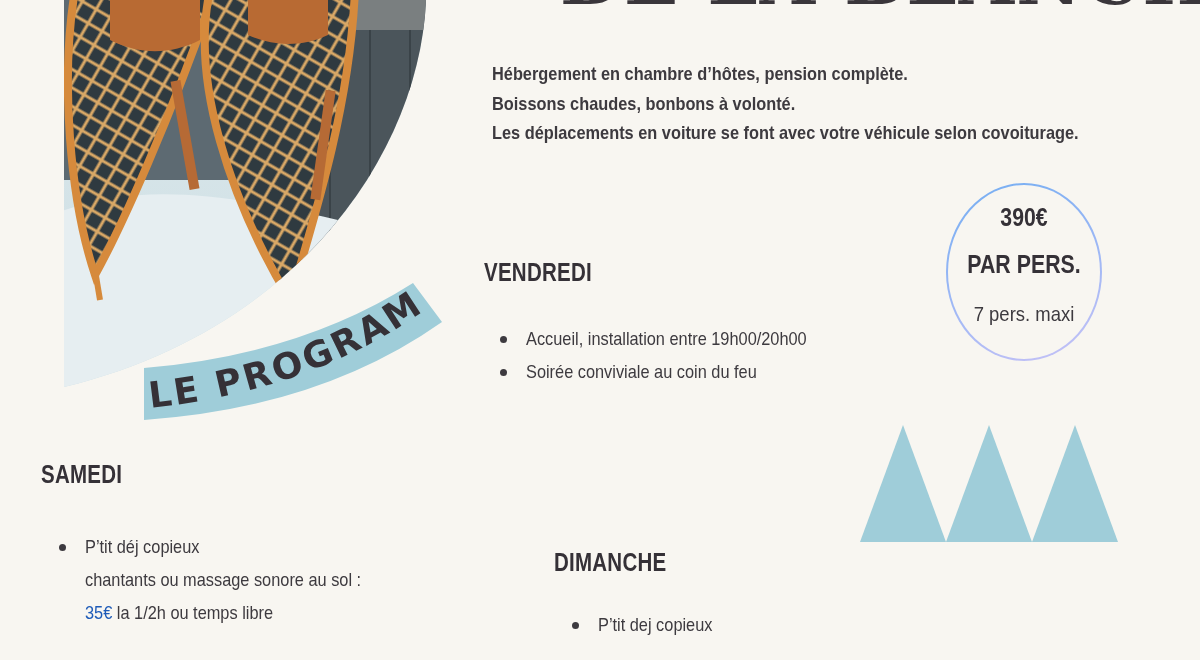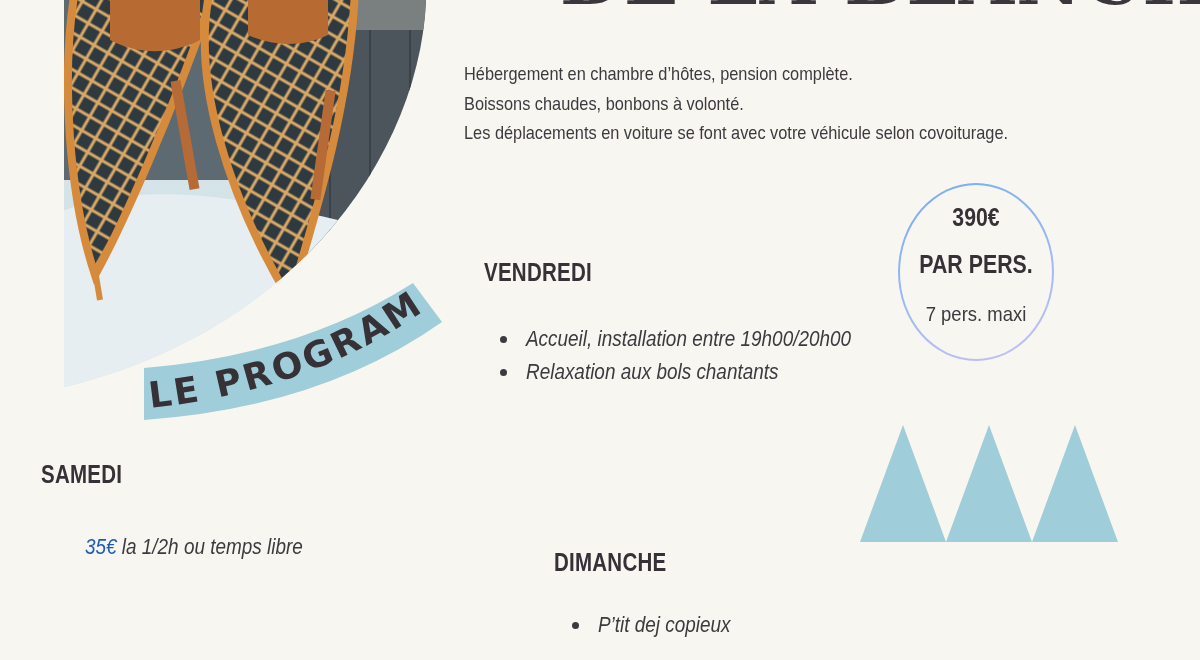--- a/index.html
+++ b/index.html
@@ -6,35 +6,35 @@
   html, body { width: 1200px; height: 660px; overflow: hidden; background: #f8f6f1; }
   body { position: relative; font-family: "Liberation Sans", "DejaVu Sans", sans-serif; color: #3a363b; }
 
   .title {
     position: absolute; left: 560px; top: -58px; width: 500px;
     font-family: "DejaVu Serif", "Liberation Serif", serif; font-weight: bold;
     font-size: 66px; letter-spacing: 2px; color: #3a363b; white-space: nowrap;
     text-align: center; transform: scaleX(1.08); transform-origin: left top;
   }
 
-  .intro { position: absolute; left: 464px; top: 59px; }
+  .intro { position: absolute; left: 492px; top: 59px; font-weight: bold; }
   .intro p { font-size: 19px; line-height: 29.5px; color: #3d3a3f; transform: scaleX(0.86); transform-origin: left center; white-space: nowrap; }
 
   .day-heading { position: absolute; font-weight: bold; font-size: 25px; color: #353137; transform: scaleX(0.82); transform-origin: left center; white-space: nowrap; letter-spacing: 0.3px; }
 
   ul.items { position: absolute; list-style: none; }
-  ul.items li { position: relative; padding-left: 28px; font-size: 22px; line-height: 33px; color: #3d3a3f; white-space: nowrap; font-style: italic; }
+  ul.items li { position: relative; padding-left: 28px; font-size: 19px; line-height: 33px; color: #3d3a3f; white-space: nowrap; }
   ul.items li .txt { display: inline-block; transform: scaleX(0.86); transform-origin: left center; }
   ul.items li::before { content: ""; position: absolute; left: 2px; top: 14px; width: 7px; height: 7px; border-radius: 50%; background: #3d3a3f; }
   ul.items li.cont { padding-left: 28px; }
   ul.items li.cont::before { display: none; }
   .price-accent { color: #1e5bb8; }
 
   .price-circle {
-    position: absolute; left: 898px; top: 183px; width: 156px; height: 178px; border-radius: 50%;
+    position: absolute; left: 946px; top: 183px; width: 156px; height: 178px; border-radius: 50%;
     padding: 2px;
     background: linear-gradient(160deg, #74aef2 0%, #98b6f5 45%, #c7c2f6 100%);
   }
   .price-circle .inner { width: 100%; height: 100%; border-radius: 50%; background: #f8f6f1; position: relative; }
   .price-circle .amount { position: absolute; top: 18px; left: 0; right: 0; text-align: center; font-weight: bold; font-size: 25px; color: #353137; transform: scaleX(0.85); }
   .price-circle .per { position: absolute; top: 64px; left: 0; right: 0; text-align: center; font-weight: bold; font-size: 26px; color: #353137; transform: scaleX(0.82); white-space: nowrap; }
   .price-circle .max { position: absolute; top: 117px; left: 0; right: 0; text-align: center; font-size: 21px; color: #3d3a3f; transform: scaleX(0.88); white-space: nowrap; }
 
   .photo { position: absolute; left: 0; top: 0; }
   .triangles { position: absolute; left: 858px; top: 424px; }
@@ -107,25 +107,27 @@
   <div class="inner">
     <div class="amount">390€</div>
     <div class="per">PAR PERS.</div>
     <div class="max">7 pers. maxi</div>
   </div>
 </div>
 
 <div class="day-heading" style="left:484px; top:258px;">VENDREDI</div>
 <ul class="items" style="left:498px; top:322px;">
   <li><span class="txt">Accueil, installation entre 19h00/20h00</span></li>
-  <li><span class="txt">Relaxation aux bols chantants</span></li>
+  <li><span class="txt">Soirée conviviale au coin du feu</span></li>
 </ul>
 
 <div class="day-heading" style="left:41px; top:460px;">SAMEDI</div>
 <ul class="items" style="left:57px; top:530px;">
+  <li><span class="txt">P’tit déj copieux</span></li>
+  <li class="cont"><span class="txt">chantants ou massage sonore au sol :</span></li>
   <li class="cont"><span class="txt"><span class="price-accent">35€</span><span> la 1/2h ou temps libre</span></span></li>
 </ul>
 
 <div class="day-heading" style="left:554px; top:548px;">DIMANCHE</div>
 <ul class="items" style="left:570px; top:608px;">
   <li><span class="txt">P’tit dej copieux</span></li>
 </ul>
 
 <svg class="triangles" width="262" height="120" viewBox="0 0 262 120">
   <polygon points="2,118 45,1 88,118" fill="#9fcdd9"></polygon>

